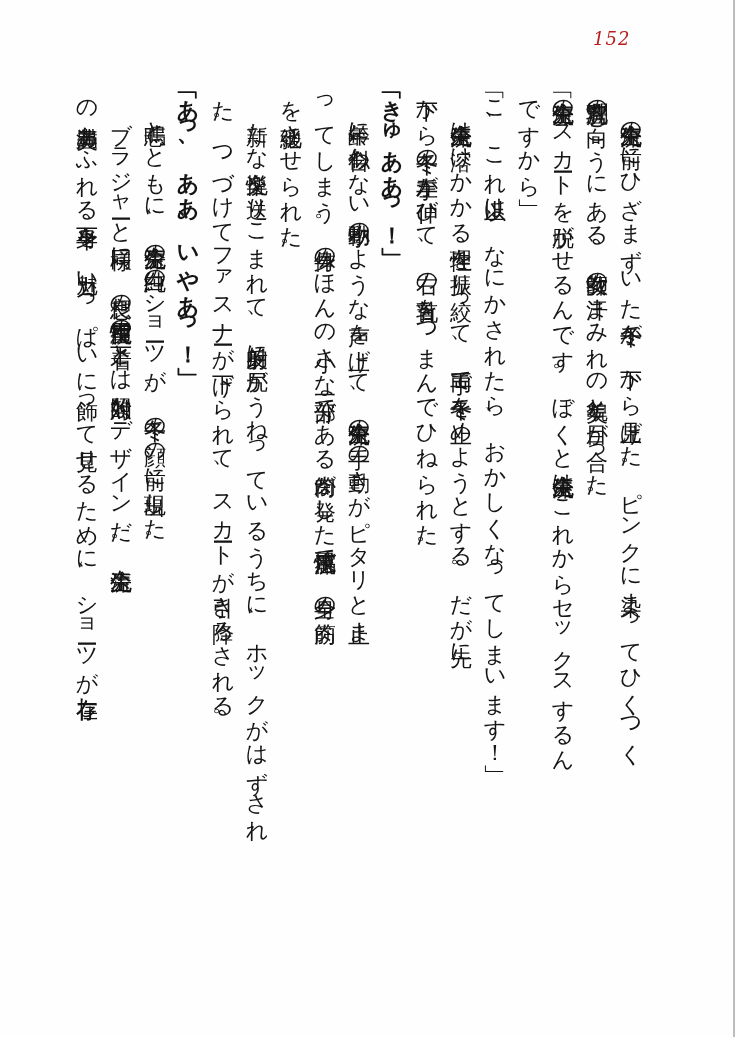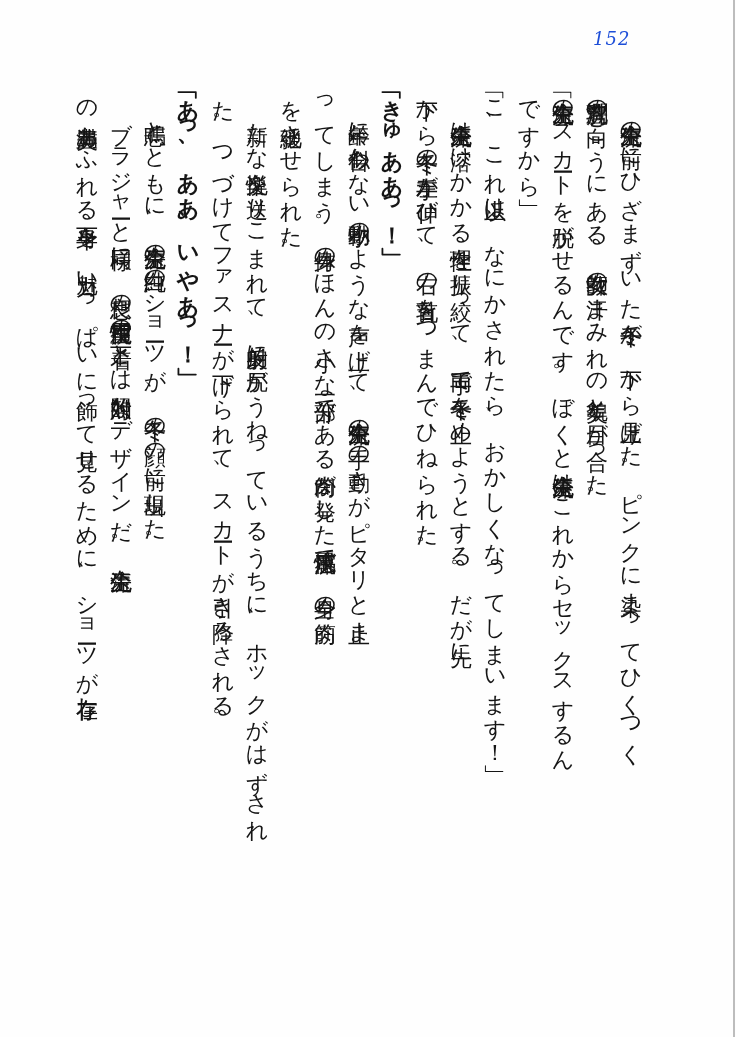--- a/index.html
+++ b/index.html
@@ -14,21 +14,21 @@
     background: #fefefe;
     overflow: hidden;
     font-family: "DejaVu Serif", "Liberation Serif", serif;
   }
   .page-number {
     position: absolute;
     top: 28px;
     left: 593px;
     font-size: 18px;
     font-style: italic;
-    color: #1d4ed8;
+    color: #b91c1c;
     letter-spacing: 1px;
   }
   .text-block {
     position: absolute;
     top: 85px;
     right: 88px;
     height: 836px;
     writing-mode: vertical-rl;
     -webkit-writing-mode: vertical-rl;
     text-orientation: upright;

